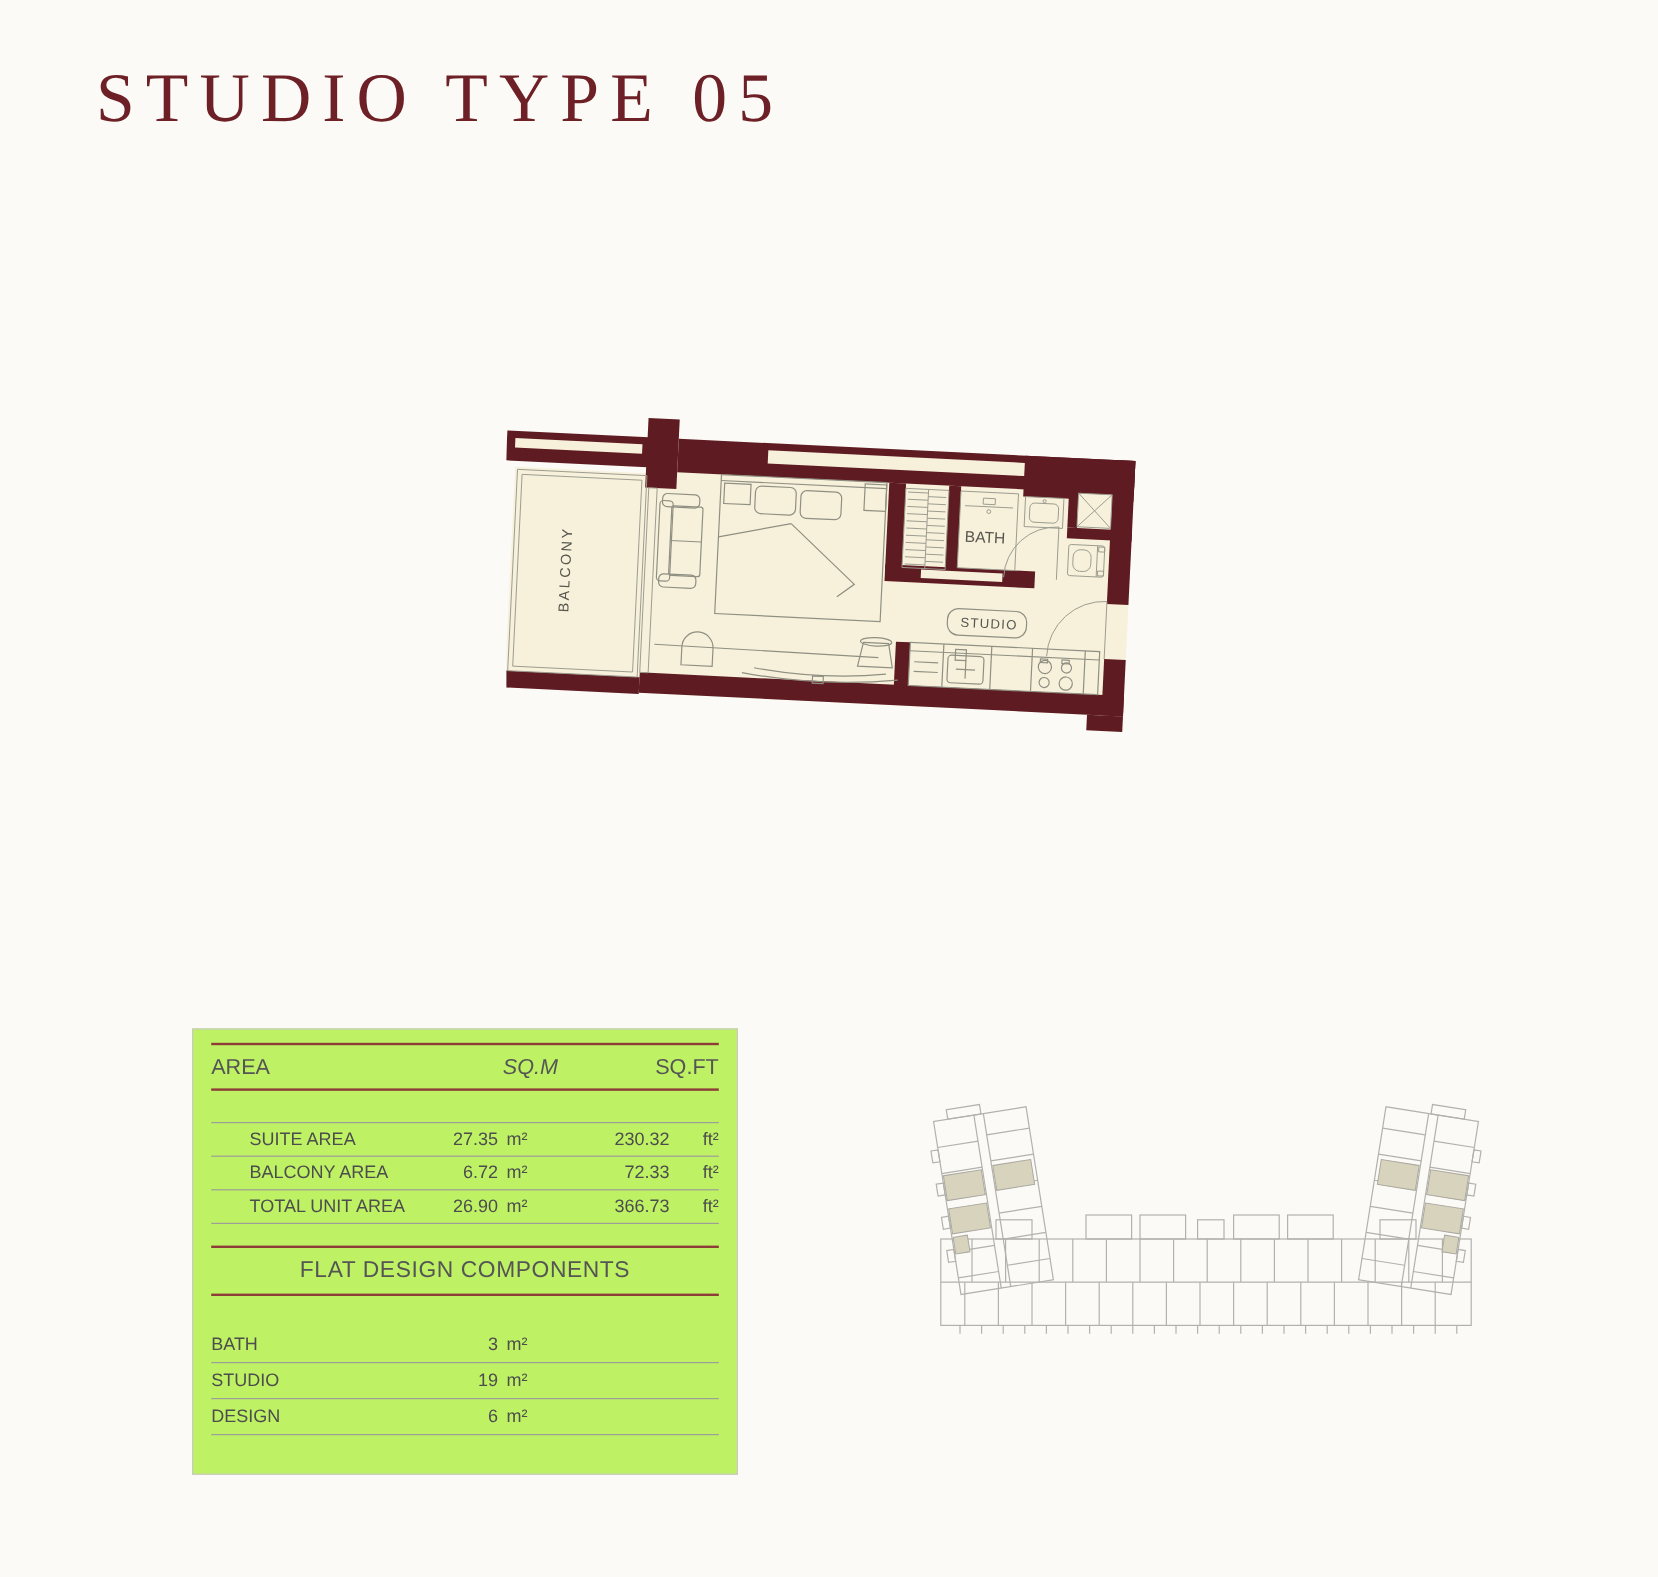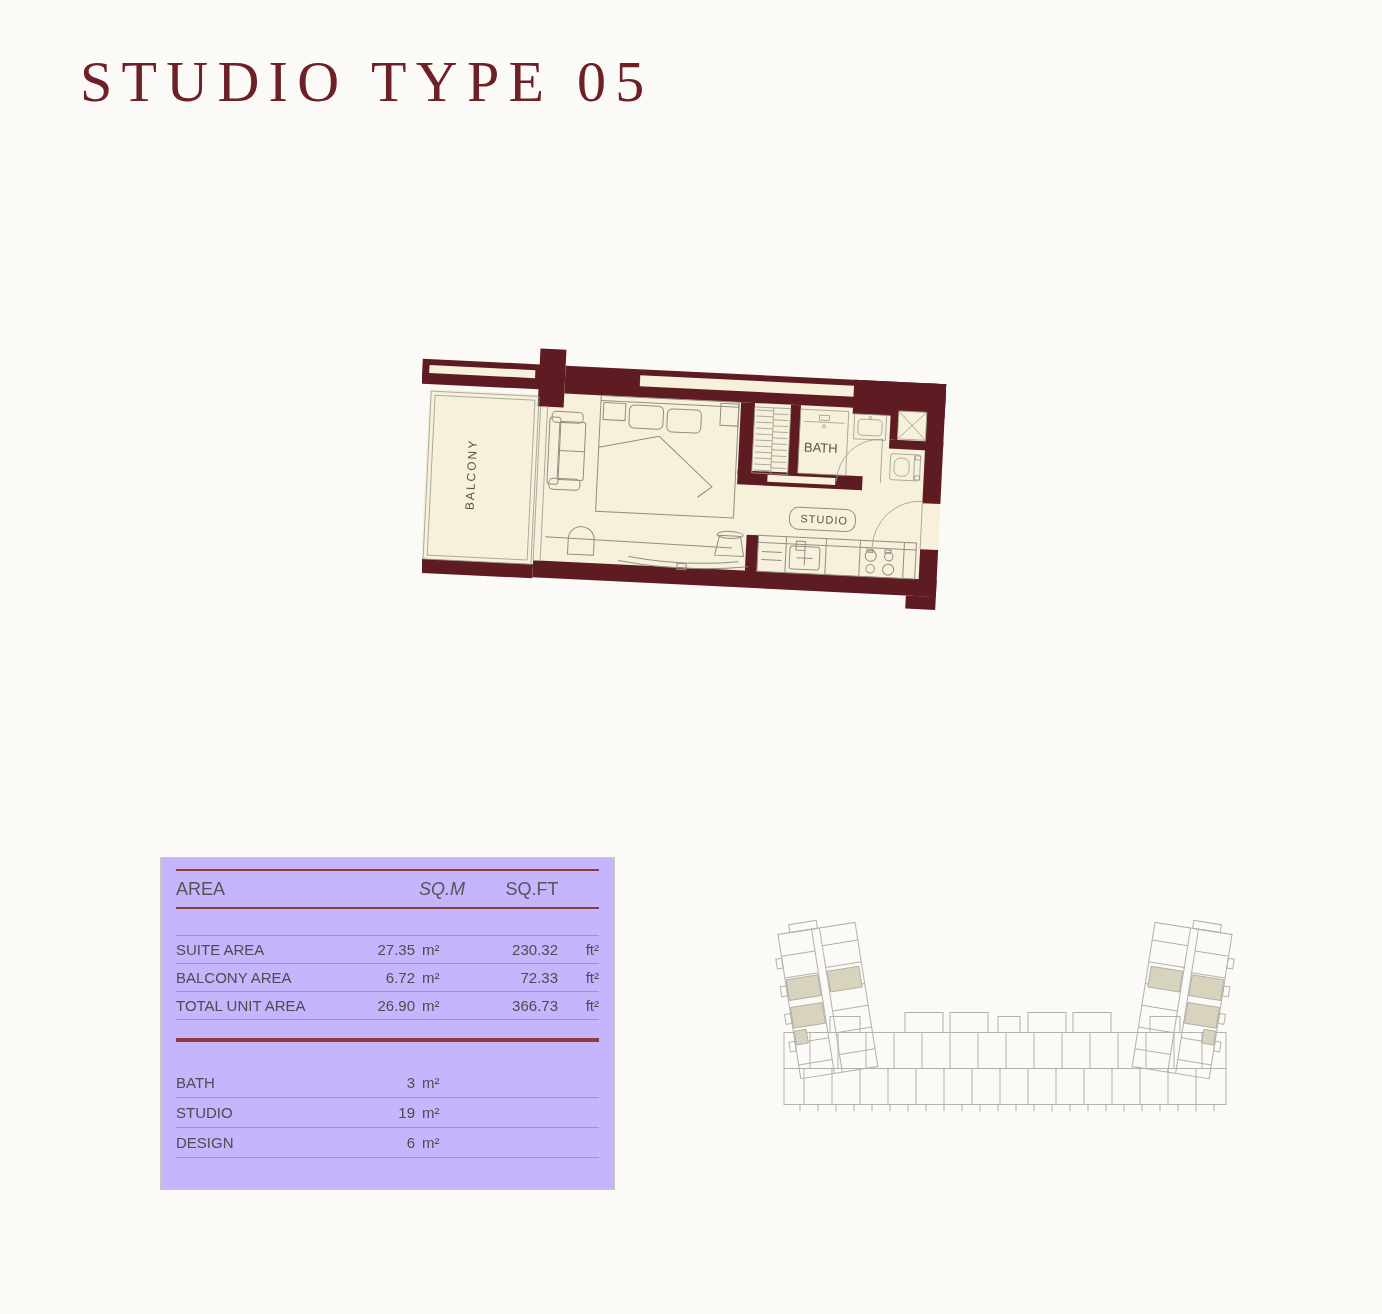--- a/index.html
+++ b/index.html
@@ -19,36 +19,36 @@
   
   .floorplan{position:absolute;left:422px;top:344px;width:545px;height:285px;}
   .floorplan svg{width:100%;height:100%;display:block;}
   .wall{fill:#5e1b21;stroke:none;}
   .cream{fill:#f7f1dc;stroke:none;}
   .thin{fill:none;stroke:#8f8f82;stroke-width:1;}
   .thin2{fill:none;stroke:#9a9a8e;stroke-width:0.8;}
   .plan-label{fill:#56564e;font-family:"Liberation Sans",sans-serif;}
   
   .card{
-    position:absolute;left:160px;top:857px;width:455px;height:333px;
-    background:#c4b5fd;border:1px solid #c9c8c3;box-sizing:border-box;
+    position:absolute;left:160px;top:857px;width:455px;height:372px;
+    background:#bef264;border:1px solid #c9c8c3;box-sizing:border-box;
     padding:11px 15px 0 15px;
   }
   .rule{height:0;border-top:2px solid #8d3c38;}
   .rule.gray{border-top:1px solid #9d9d9a;}
   .trow{display:flex;align-items:center;font-size:15px;color:#4d4d4d;}
   .trow .c-label{flex:1;text-align:left;}
   .trow .c-num{width:62px;text-align:right;}
   .trow .c-unit{width:36px;text-align:left;padding-left:7px;}
   .trow .c-num2{width:100px;text-align:right;}
   .trow .c-unit2{width:34px;text-align:right;padding-left:7px;}
   .trow.header{font-size:18px;color:#555;height:36px;}
   .trow.header .h-sqm{width:98px;text-align:right;font-style:italic;}
-  .trow.header .h-sqft{width:134px;text-align:center;}
-  .data-row{height:27px;}
+  .trow.header .h-sqft{width:134px;text-align:right;}
+  .data-row{height:27px;margin-left:32px;}
   .section-title{
     text-align:center;font-size:19px;color:#555;
     height:38px;line-height:38px;letter-spacing:0.5px;
   }
   .comp-row{height:29px;} .sp18{height:18px;} .sp26{height:26px;}
   
   .keyplan{position:absolute;left:770px;top:918px;width:470px;height:210px;}
   .keyplan svg{width:100%;height:100%;display:block;}
   .kline{fill:none;stroke:#b3b1ac;stroke-width:1;}
   .khl{fill:#d8d3bd;stroke:#a9a79f;stroke-width:0.8;}
@@ -235,20 +235,21 @@
       <span class="c-label">TOTAL UNIT AREA</span>
       <span class="c-num">26.90</span>
       <span class="c-unit">m²</span>
       <span class="c-num2">366.73</span>
       <span class="c-unit2">ft²</span>
     </div>
     <div class="rule gray"></div>
 
     <div class="sp18"></div>
     <div class="rule"></div>
+    <div class="section-title">FLAT DESIGN COMPONENTS</div>
     <div class="rule"></div>
     <div class="sp26"></div>
 
     <div class="trow comp-row">
       <span class="c-label">BATH</span>
       <span class="c-num">3</span>
       <span class="c-unit">m²</span>
       <span class="c-num2"></span>
       <span class="c-unit2"></span>
     </div>

